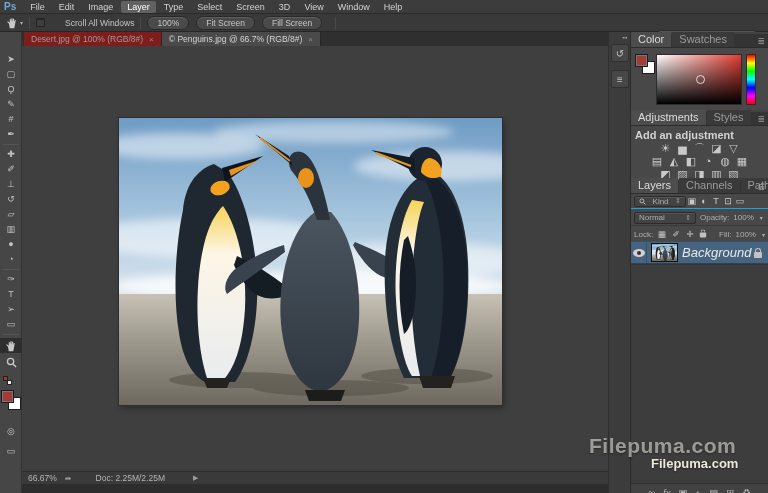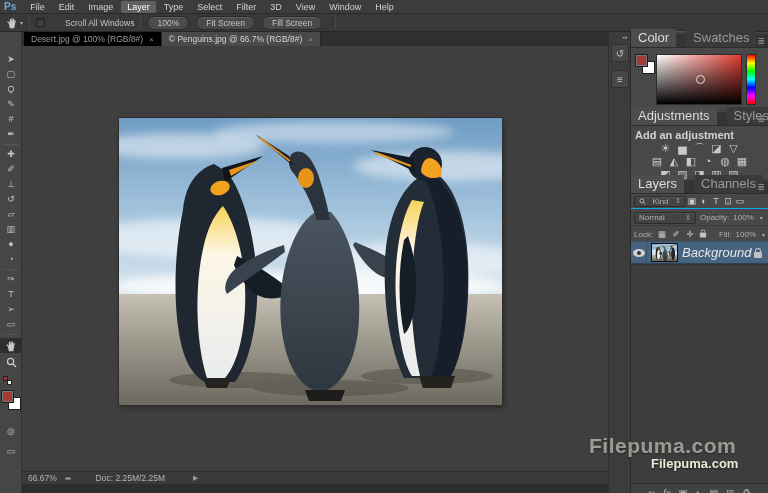--- a/index.html
+++ b/index.html
@@ -19,21 +19,21 @@
   .vsep{width:1px;height:12px;background:#2b2b2b;border-right:1px solid #4a4a4a;margin:0 6px;}
   .caret{font-size:6px;color:#aaa;margin-left:2px;}
   .checkbox{width:9px;height:9px;background:#3f3f3f;border:1px solid #222;border-radius:1px;margin-right:4px;box-shadow:inset 0 1px 1px #2a2a2a;}
   .opt-label{font-size:8.5px;color:#c3c3c3;margin-left:16px;}
   .btn{background:#4a4a4a;border:1px solid #292929;border-radius:8px;color:#c6c6c6;font-size:8.5px;padding:1px 9px;margin-right:7px;box-shadow:inset 0 1px 0 #5e5e5e;}
   .dd{background:#434343;border:1px solid #2b2b2b;border-radius:2px;color:#b0b0b0;font-size:8px;display:flex;justify-content:space-between;align-items:center;padding:1px 4px;box-shadow:inset 0 1px 0 #555;}
   .spin{font-size:7px;color:#999;}
 
   
   #tabbar{left:0;top:32px;width:608px;height:14px;background:#2f2f2f;display:flex;align-items:flex-end;padding-left:24px;}
-  .doc-tab{height:14px;display:flex;align-items:center;gap:6px;padding:0 7px;font-size:8.5px;color:#9b9b9b;background:#000000;border-right:1px solid #272727;}
+  .doc-tab{height:14px;display:flex;align-items:center;gap:6px;padding:0 7px;font-size:8.5px;color:#9b9b9b;background:#7f1d1d;border-right:1px solid #272727;}
   .doc-tab.on{background:#4a4a4a;color:#d5d5d5;}
   .tab-close{font-size:8px;color:#8f8f8f;}
 
   
   #toolbar{left:0;top:32px;width:22px;height:461px;background:#464646;border-right:1px solid #333;}
   .tool{position:absolute;left:0;width:22px;height:15px;display:flex;align-items:center;justify-content:center;color:#c2c2c2;font-size:9px;line-height:1;}
   .tool.sel{background:#2e2e2e;}
   .tdiv{position:absolute;left:3px;width:16px;height:1px;background:#383838;border-bottom:1px solid #555;}
 
   
@@ -44,21 +44,21 @@
   #statusbar{left:22px;top:471px;width:586px;height:13px;background:#3a3a3a;border-top:1px solid #2c2c2c;display:flex;align-items:center;font-size:8.5px;color:#b5b5b5;}
   #below-status{left:22px;top:484px;width:586px;height:9px;background:#2d2d2d;}
 
   
   #dockstrip{left:608px;top:32px;width:23px;height:461px;background:#3c3c3c;border-left:1px solid #2f2f2f;border-right:1px solid #2a2a2a;}
   .dock-btn{position:absolute;left:2px;width:18px;height:18px;background:#474747;border:1px solid #303030;border-radius:2px;display:flex;align-items:center;justify-content:center;color:#c4c4c4;font-size:10px;}
 
   
   #panelcol{left:631px;top:32px;width:137px;height:461px;background:#424242;}
   .panel-head{display:flex;align-items:flex-end;background:#343434;height:14px;border-bottom:1px solid #2c2c2c;position:relative;}
-  .ptab{font-size:13px;color:#9a9a9a;padding:1px 7px 2px;background:#3a3a3a;margin-right:10px;}
+  .ptab{font-size:11px;color:#9a9a9a;padding:1px 7px 2px;background:#3a3a3a;margin-right:1px;}
   .ptab.on{background:#4d4d4d;color:#dcdcdc;}
   .pmenu{position:absolute;right:3px;top:2px;color:#9a9a9a;font-size:9px;}
   .pbody{background:#484848;}
   .gicon{color:#c9c9c9;font-size:11px;line-height:1;width:17px;text-align:center;}
 
   
   #colorfield{position:absolute;left:25px;top:6px;width:86px;height:51px;border:1px solid #2c2c2c;
     background:linear-gradient(to top,#000,rgba(0,0,0,0)),linear-gradient(to right,#fff,#e03c31);}
   #color-cursor{position:absolute;left:39px;top:20px;width:9px;height:9px;border:1px solid #ddd;border-radius:50%;}
   #huebar{position:absolute;left:115px;top:6px;width:10px;height:51px;border:1px solid #2c2c2c;
@@ -177,21 +177,21 @@
 <div id="app">
 
   <div id="menubar" class="abs">
     <span id="ps-logo">Ps</span>
     <span class="menu-item">File</span>
     <span class="menu-item">Edit</span>
     <span class="menu-item">Image</span>
     <span class="menu-item open">Layer</span>
     <span class="menu-item">Type</span>
     <span class="menu-item">Select</span>
-    <span class="menu-item">Filter</span>
+    <span class="menu-item">Screen</span>
     <span class="menu-item">3D</span>
     <span class="menu-item">View</span>
     <span class="menu-item">Window</span>
     <span class="menu-item">Help</span>
   </div>
 
   <div id="optionsbar" class="abs">
     <svg width="12" height="12">
         <use href="#hand-ic"></use>
       </svg>

